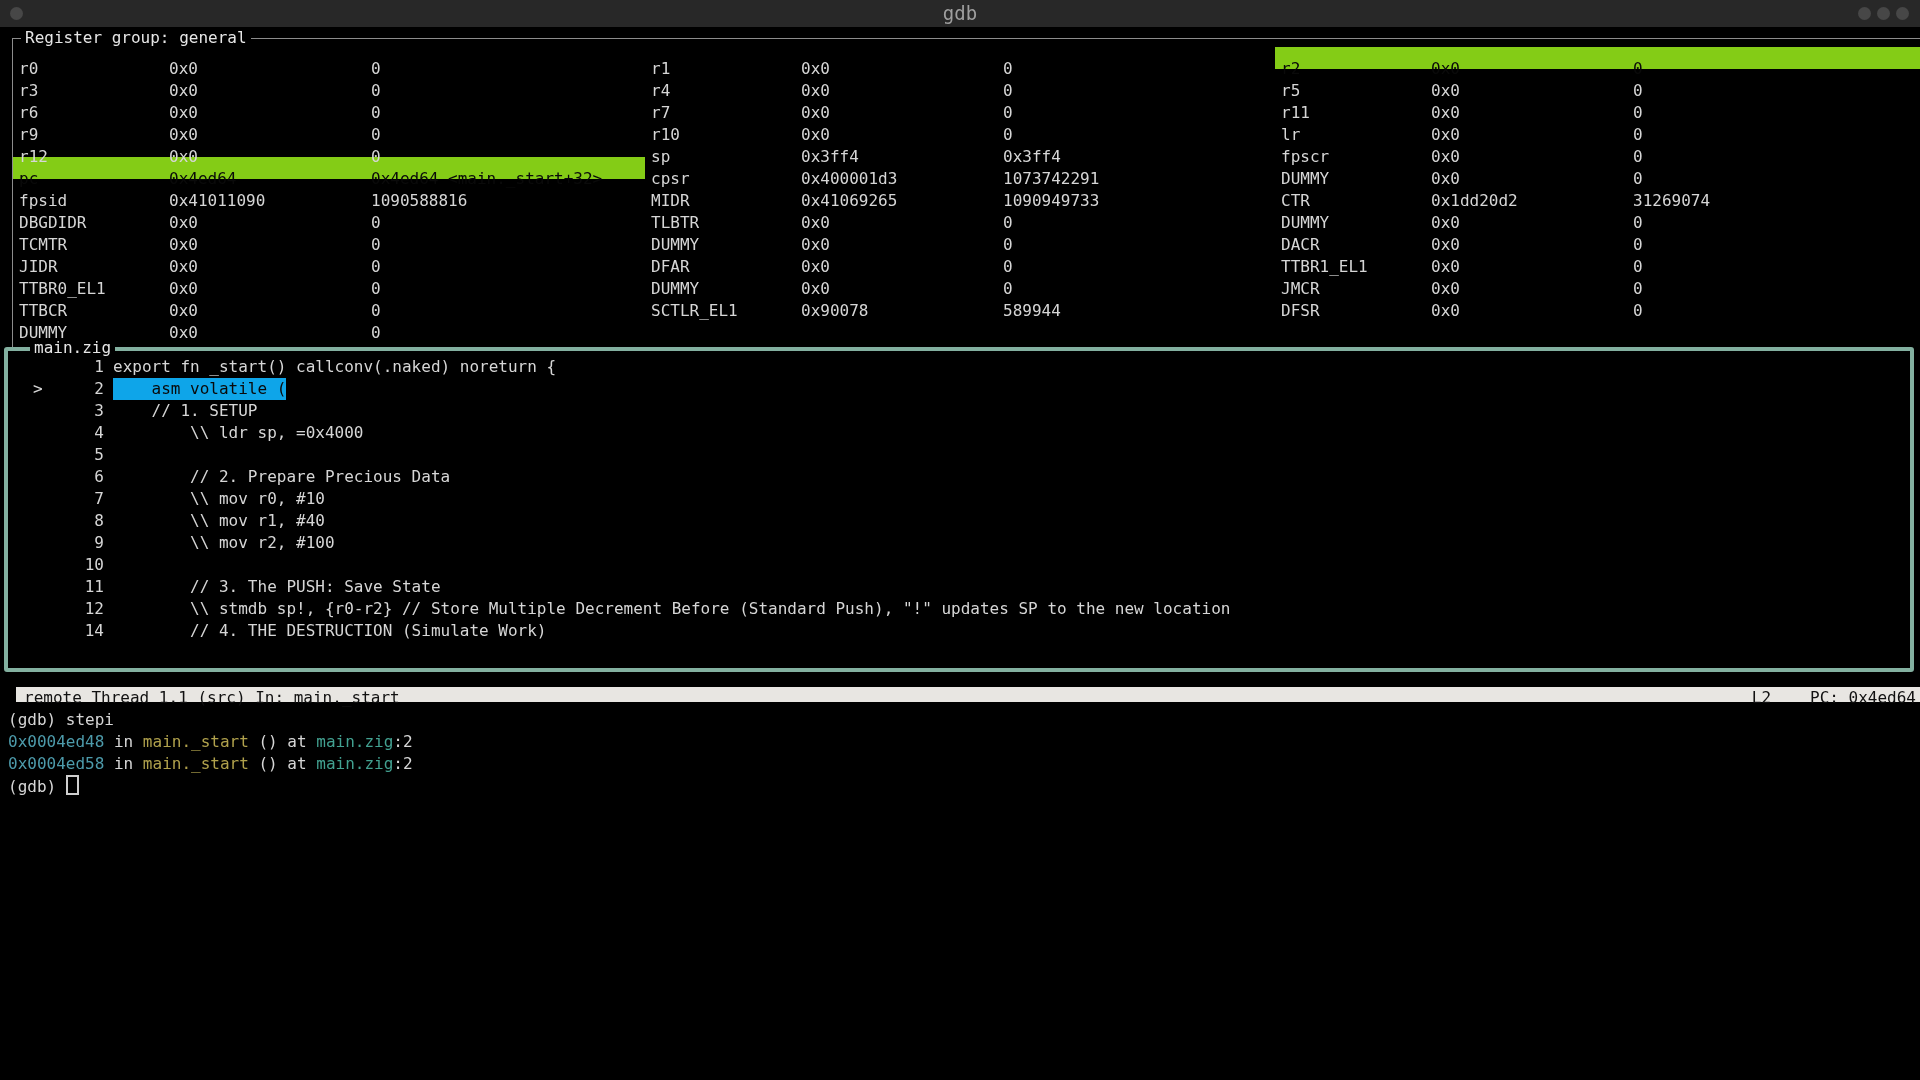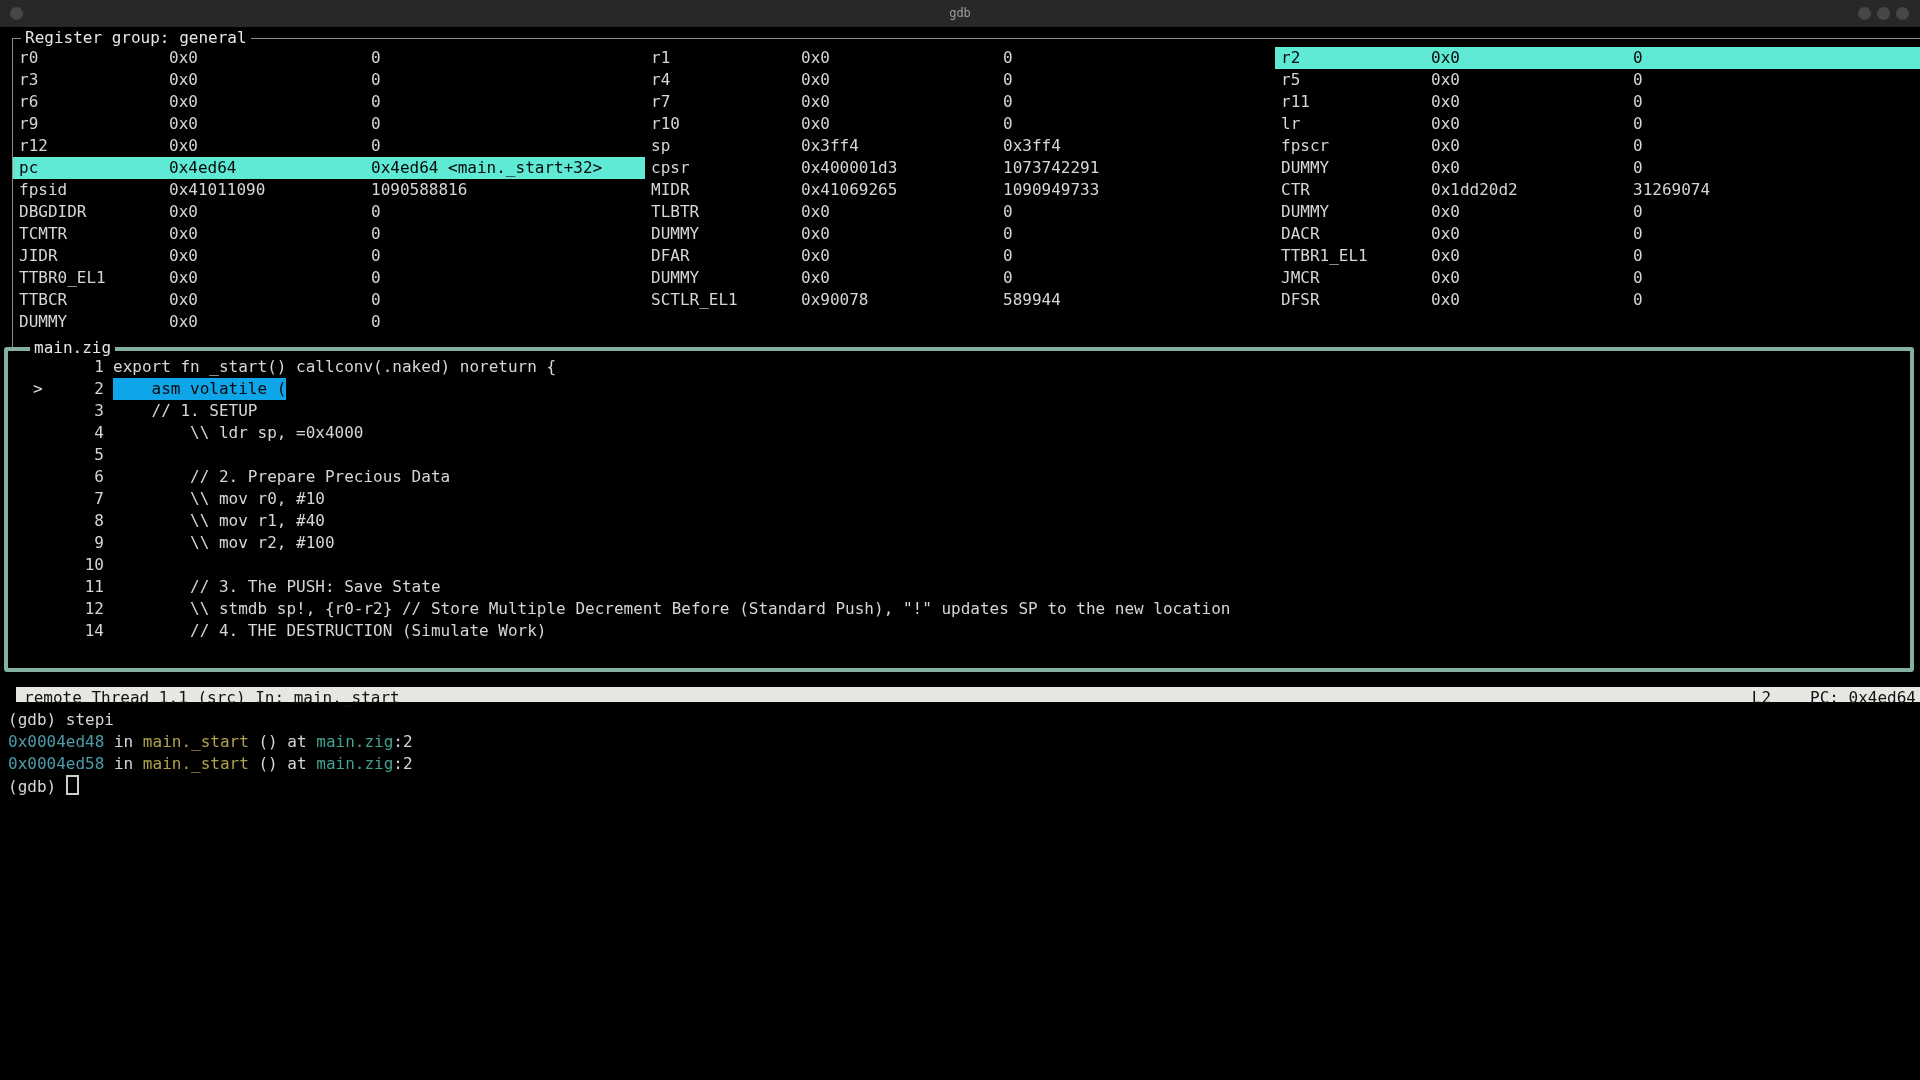--- a/index.html
+++ b/index.html
@@ -4,38 +4,38 @@
 <style>
   html,body{margin:0;padding:0;background:#000;}
   #screen{
     position:relative;width:1920px;height:1080px;background:#000;overflow:hidden;
     font-family:"DejaVu Sans Mono","Liberation Mono",monospace;
     font-size:16px;color:#d6d6d6;
   }
   
   .titlebar{position:absolute;top:0;left:0;width:1920px;height:27px;background:#282828;}
   .titlebar .title{position:absolute;left:0;width:100%;text-align:center;line-height:27px;
-    font-size:12px;color:#9f9f9f;}
+    font-size:19px;color:#9f9f9f;}
   .wbtn{position:absolute;top:7px;width:13px;height:13px;border-radius:50%;background:#474747;}
   .wbtn.menu{left:10px;}
   .wbtn.min{left:1858px;}
   .wbtn.max{left:1877px;}
   .wbtn.close{left:1896px;}
   
   .reg-panel{position:absolute;left:12px;top:38px;width:1910px;height:309px;
     border:1px solid #8c8c8c;border-bottom:none;box-sizing:border-box;}
   .panel-title{position:absolute;top:-11px;left:8px;background:#000;padding:0 4px;
     color:#e6e6e6;line-height:20px;white-space:pre;}
   .reg-col{position:absolute;top:8px;height:286px;}
   .reg-col.c1{left:0;width:632px;}
   .reg-col.c2{left:632px;width:630px;}
   .reg-col.c3{left:1262px;width:646px;}
   .reg-row{height:22px;line-height:22px;padding-left:6px;white-space:pre;}
-  .reg-row.hl{background:#5eead4;color:#0a0a0a;}
-  .rname{display:inline-block;width:150px;}
+  .reg-row.hl{background:#84cc16;color:#0a0a0a;}
+  .rname{display:inline-block;width:150px;margin-top:11px;}
   .rhex{display:inline-block;width:202px;}
   
   .src-panel{position:absolute;left:4px;top:347px;width:1910px;height:325px;
     border:4px solid #83b0a0;border-radius:3px;box-sizing:border-box;}
   .src-panel .panel-title{top:-13px;left:22px;}
   .src-lines{position:absolute;top:5px;left:0;right:0;}
   .src-line{height:22px;line-height:22px;display:flex;white-space:pre;}
   .src-marker{display:inline-block;width:25px;margin-left:25px;}
   .src-num{display:inline-block;width:46px;text-align:right;}
   .src-text{margin-left:9px;}

